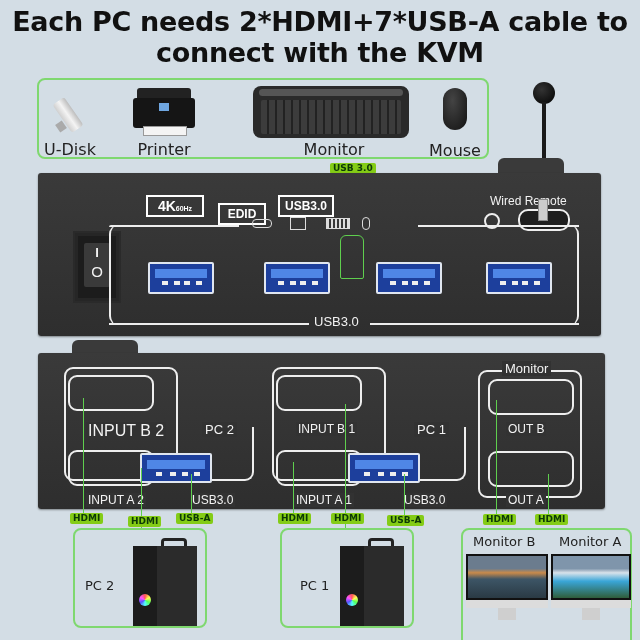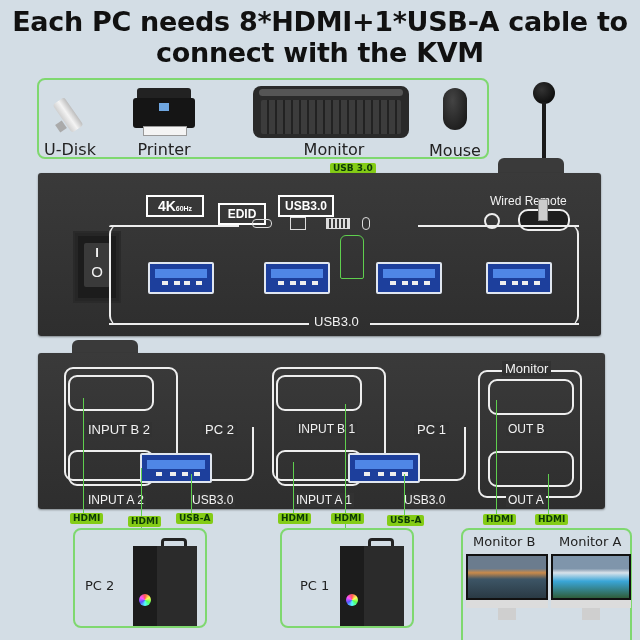--- a/index.html
+++ b/index.html
@@ -17,21 +17,21 @@
   .usb .pin { position: absolute; top: 17px; width: 6px; height: 4px; background: #eee; }
   .hdmi { width: 86px; height: 36px; }
   .outline { border: 2px solid #eee; border-radius: 9px; }
   .glabel { background: #84cc16; color: #0d3a06; font-weight: bold; font-size: 9px; line-height: 11px; padding: 0 3px; border-radius: 2px; text-align: center; font-family: "DejaVu Sans", sans-serif; }
   .gline { background: #5fcf4e; width: 1px; }
   .knob { background: #3a3a3a; border-radius: 6px 6px 0 0; }
 </style>
 </head>
 <body>
 
-<div class="abs title" style="top:6px;">Each PC needs 8*HDMI+1*USB-A cable to</div>
+<div class="abs title" style="top:6px;">Each PC needs 2*HDMI+7*USB-A cable to</div>
 <div class="abs title" style="top:37px;">connect with the KVM</div>
 
 <div class="abs gbox" style="left:37px;top:78px;width:452px;height:81px;">
 
   <div class="abs" style="left:14px;top:12px;width:34px;height:46px;">
     <div class="abs" style="left:8px;top:6px;width:14px;height:34px;background:linear-gradient(90deg,#cfcfcf,#f4f4f4,#bdbdbd);border-radius:3px;transform:rotate(-35deg);"></div>
     <div class="abs" style="left:4px;top:30px;width:8px;height:9px;background:#aaa;transform:rotate(-35deg);"></div>
   </div>
   <div class="abs lbl" style="left:0px;top:60px;width:62px;">U-Disk</div>
 
@@ -124,21 +124,21 @@
   <div class="abs" style="left:302px;top:62px;width:24px;height:44px;border:1.5px solid #5fcf4e;border-radius:6px 6px 2px 2px;"></div>
 </div>
 
 <div class="abs knob" style="left:72px;top:340px;width:66px;height:14px;"></div>
 
 <div class="abs panel" style="left:38px;top:353px;width:567px;height:156px;">
 
   <div class="abs outline" style="left:26px;top:14px;width:114px;height:114px;border-radius:9px;"></div>
   <div class="abs outline" style="left:140px;top:74px;width:76px;height:54px;border-left:none;border-top:none;border-radius:0 0 9px 0;"></div>
   <div class="abs wtext" style="left:164px;top:69px;font-size:13px;background:#323232;padding:0 3px;">PC 2</div>
-  <div class="abs wtext" style="left:48px;top:69px;font-size:13px;background:#323232;padding:0 2px;">INPUT B 2</div>
+  <div class="abs wtext" style="left:48px;top:69px;font-size:16px;background:#323232;padding:0 2px;">INPUT B 2</div>
   <div class="abs wtext" style="left:48px;top:140px;font-size:12px;background:#323232;padding:0 2px;">INPUT A 2</div>
   <div class="abs wtext" style="left:152px;top:140px;font-size:12px;background:#323232;padding:0 2px;">USB3.0</div>
   <div class="abs hdmi outline" style="left:30px;top:22px;"></div>
   <div class="abs hdmi outline" style="left:30px;top:97px;"></div>
   <div class="abs usb" style="left:102px;top:100px;width:72px;height:30px;">
     <div class="tongue"></div>
       <div class="pin" style="left:14px"></div>
       <div class="pin" style="left:28px"></div>
       <div class="pin" style="left:40px"></div>
       <div class="pin" style="left:52px"></div>

